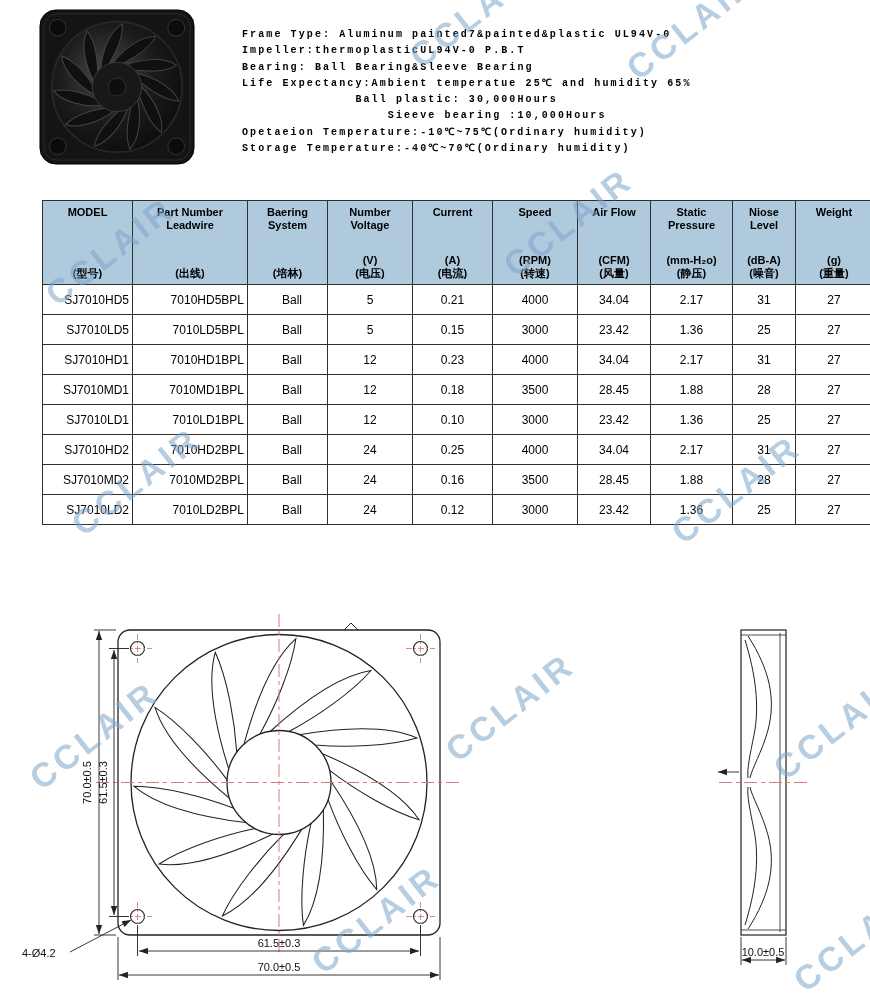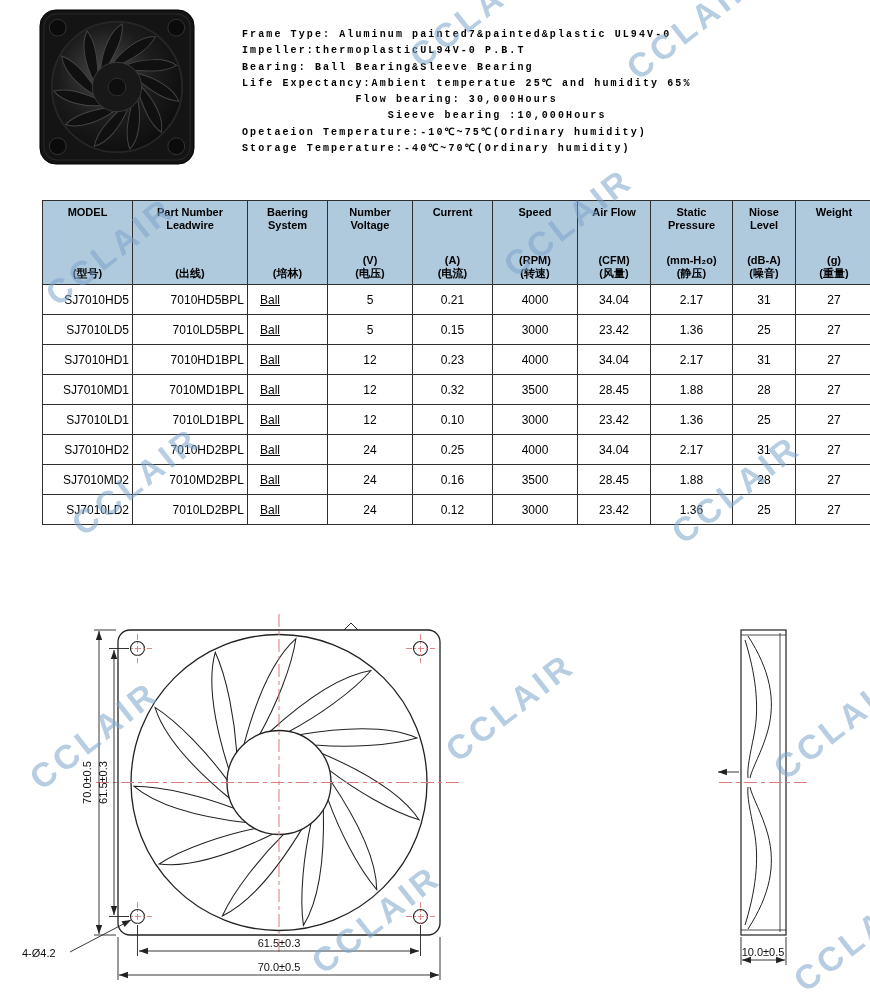--- a/index.html
+++ b/index.html
@@ -28,21 +28,21 @@
   .spec-table th, .spec-table td { border:1px solid #2f2f2f; }
   .spec-table thead th {
     background:var(--table-header-bg, #afc9dd);
     font-weight:bold; font-size:11px; height:84px;
     vertical-align:top; padding:5px 1px 4px; text-align:center;
   }
   .h-wrap { display:flex; flex-direction:column; justify-content:space-between; height:74px; }
   .h-en div, .h-cn div { line-height:13px; }
   .spec-table td { height:30px; padding:0 3px; text-align:center; background:#fff; }
   .spec-table td.col0, .spec-table td.col1 { text-align:right; padding-left:5px; }
-  .spec-table td.col2 { text-align:left; padding-left:12px;text-decoration:underline; }
+  .spec-table td.col2 { text-align:center; padding-left:12px; }
   .col0{width:90px;} .col1{width:115px;} .col2{width:80px;} .col3{width:85px;}
   .col4{width:80px;} .col5{width:85px;} .col6{width:73px;} .col7{width:82px;}
   .col8{width:63px;} .col9{width:77px;}
 
   
   .drawing { position:absolute; left:0; top:610px; }
   .drawing text { font-family:"Liberation Sans", sans-serif; font-size:11px; fill:#111; }
   .cl { stroke:var(--centerline-red, #dd7a7a); }
 
   
@@ -93,21 +93,21 @@
           <circle cx="140" cy="140" r="8.5"></circle>
       </g>
     </svg>
   </div>
 
   <div class="specs">
     <div class="spec-line">Frame Type: Aluminum painted7&amp;painted&amp;plastic UL94V-0</div>
     <div class="spec-line">Impeller:thermoplasticUL94V-0 P.B.T</div>
     <div class="spec-line">Bearing: Ball Bearing&amp;Sleeve Bearing</div>
     <div class="spec-line">Life Expectancy:Ambient temperatue 25℃ and humidity 65%</div>
-    <div class="spec-line">              Flow bearing: 30,000Hours</div>
+    <div class="spec-line">              Ball plastic: 30,000Hours</div>
     <div class="spec-line">                  Sieeve bearing :10,000Hours</div>
     <div class="spec-line">Opetaeion Temperature:-10℃~75℃(Ordinary humidity)</div>
     <div class="spec-line">Storage Temperature:-40℃~70℃(Ordinary humidity)</div>
   </div>
 
   <table class="spec-table">
     <thead>
       <tr>
           <th class="col0">
             <div class="h-wrap">
@@ -258,21 +258,21 @@
           <td class="col6">34.04</td>
           <td class="col7">2.17</td>
           <td class="col8">31</td>
           <td class="col9">27</td>
         </tr>
         <tr>
           <td class="col0">SJ7010MD1</td>
           <td class="col1">7010MD1BPL</td>
           <td class="col2">Ball</td>
           <td class="col3">12</td>
-          <td class="col4">0.32</td>
+          <td class="col4">0.18</td>
           <td class="col5">3500</td>
           <td class="col6">28.45</td>
           <td class="col7">1.88</td>
           <td class="col8">28</td>
           <td class="col9">27</td>
         </tr>
         <tr>
           <td class="col0">SJ7010LD1</td>
           <td class="col1">7010LD1BPL</td>
           <td class="col2">Ball</td>

